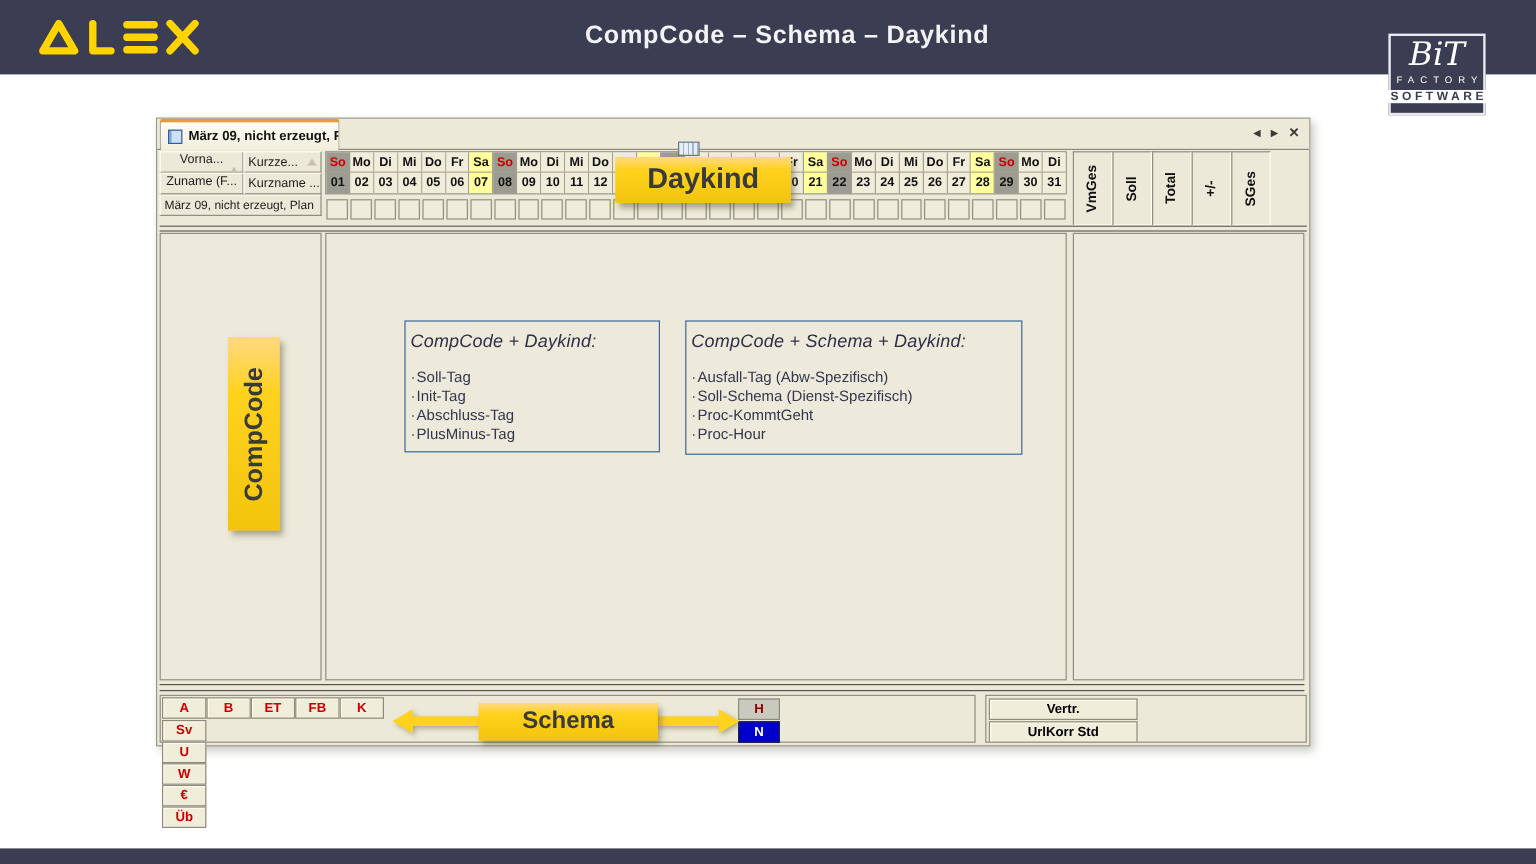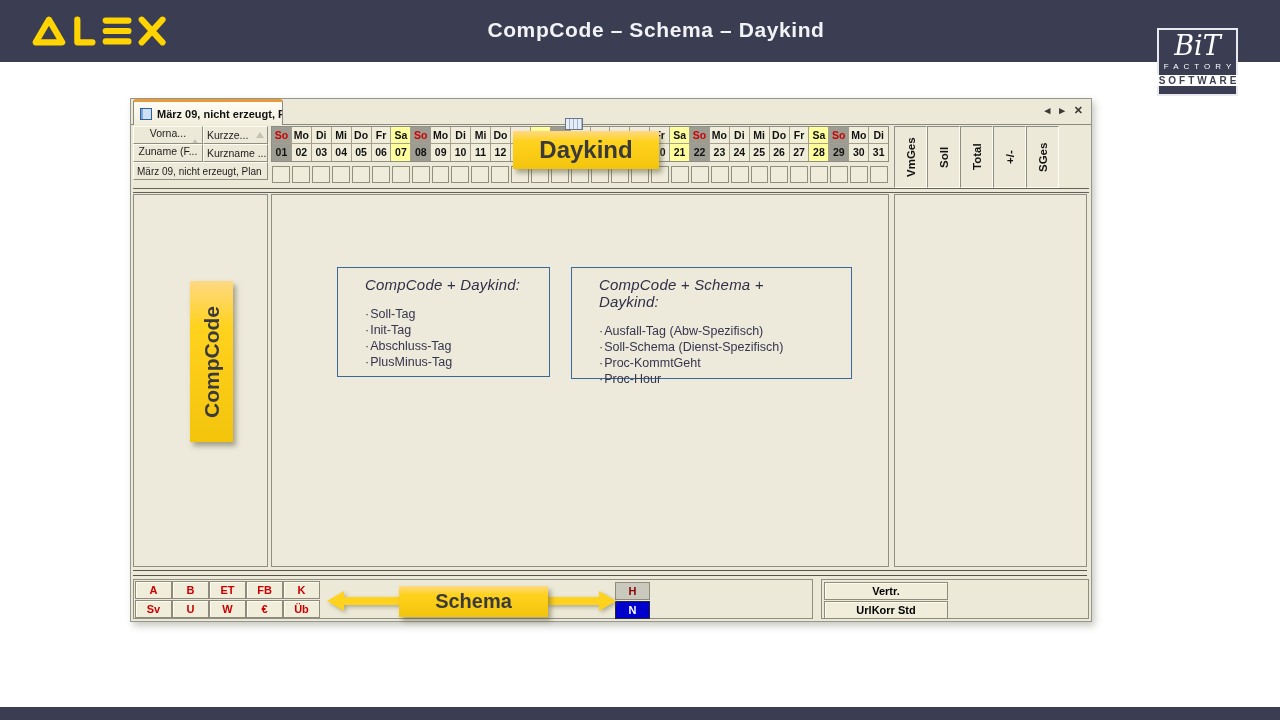--- a/index.html
+++ b/index.html
@@ -82,35 +82,35 @@
   .body-main { left:140px; width:618px; }
   .body-right { left:763px; width:193px; }
   .vsep { position:absolute; left:2px; top:471px; width:954px; height:6px;
     border-top:1px solid #55554d; border-bottom:1px solid #55554d; }
   
   .strip { position:absolute; top:480px; height:40px; background:#ece9d8;
     border:1px solid #8e8e82; }
   .strip-left { left:2px; width:680px; }
   .strip-right { left:690px; width:268px; }
   .btn-row { position:absolute; left:1px; display:flex; }
-  .btn-row.r1 { top:1px; } .btn-row.r2 { top:20px; }
+  .btn-row.r1 { top:1px; } .btn-row.r2 { top:20px;flex-direction:column; }
   .sbtn { width:37px; height:18px; background:#f0edda; border:1px solid #8e8a7c;
     box-shadow:inset 1px 1px 0 #fffdf0; color:var(--red-text,#cc0000);
     font-weight:bold; font-size:11px; display:flex; align-items:center; justify-content:center; }
   .hn-cell { position:absolute; left:481px; width:35px; height:18px; font-weight:bold;
     font-size:11px; display:flex; align-items:center; justify-content:center; }
   .h-cell { top:2px; background:#c9c9be; border:1px solid #8e8a7c; color:var(--dark-red,#8b0000); }
   .n-cell { top:21px; background:var(--blue-cell,#0000cd); border:1px solid #23233a; color:#ffffff; }
   .vcell { position:absolute; left:2px; width:124px; height:18px; background:#f0edda;
     border:1px solid #8e8a7c; box-shadow:inset 1px 1px 0 #fffdf0; color:#000;
     font-weight:bold; font-size:11px; display:flex; align-items:center; justify-content:center;text-align:center; }
   .vcell.v1 { top:2px; } .vcell.v2 { top:21px; }
   
   .notebox { position:absolute; border:1px solid var(--box-border-blue,#38699a);
-    background:#edeadb; padding:8px 27px; z-index:10; color:var(--navy-text,#2f2f48); }
+    background:#edeadb; padding:8px 4px; z-index:10; color:var(--navy-text,#2f2f48); }
   .notebox.b1 { left:206px; top:168px; width:213px; height:110px; }
   .notebox.b2 { left:440px; top:168px; width:281px; height:112px; }
   .notebox .btitle { font-style:italic; font-size:15px; margin-bottom:13px; letter-spacing:0.2px; }
   .bitem { font-size:12.5px; line-height:16px; color:#35354e; }
   .bitem::before { content:"·"; margin-right:1px; }
   
   .callout { position:absolute; z-index:30;
     background:linear-gradient(180deg,#ffd983,#ffd21e 28%,#f3c40c);
     background-color:var(--callout-yellow,#ffd21e);
     box-shadow:3px 4px 5px rgba(95,90,55,0.50);

